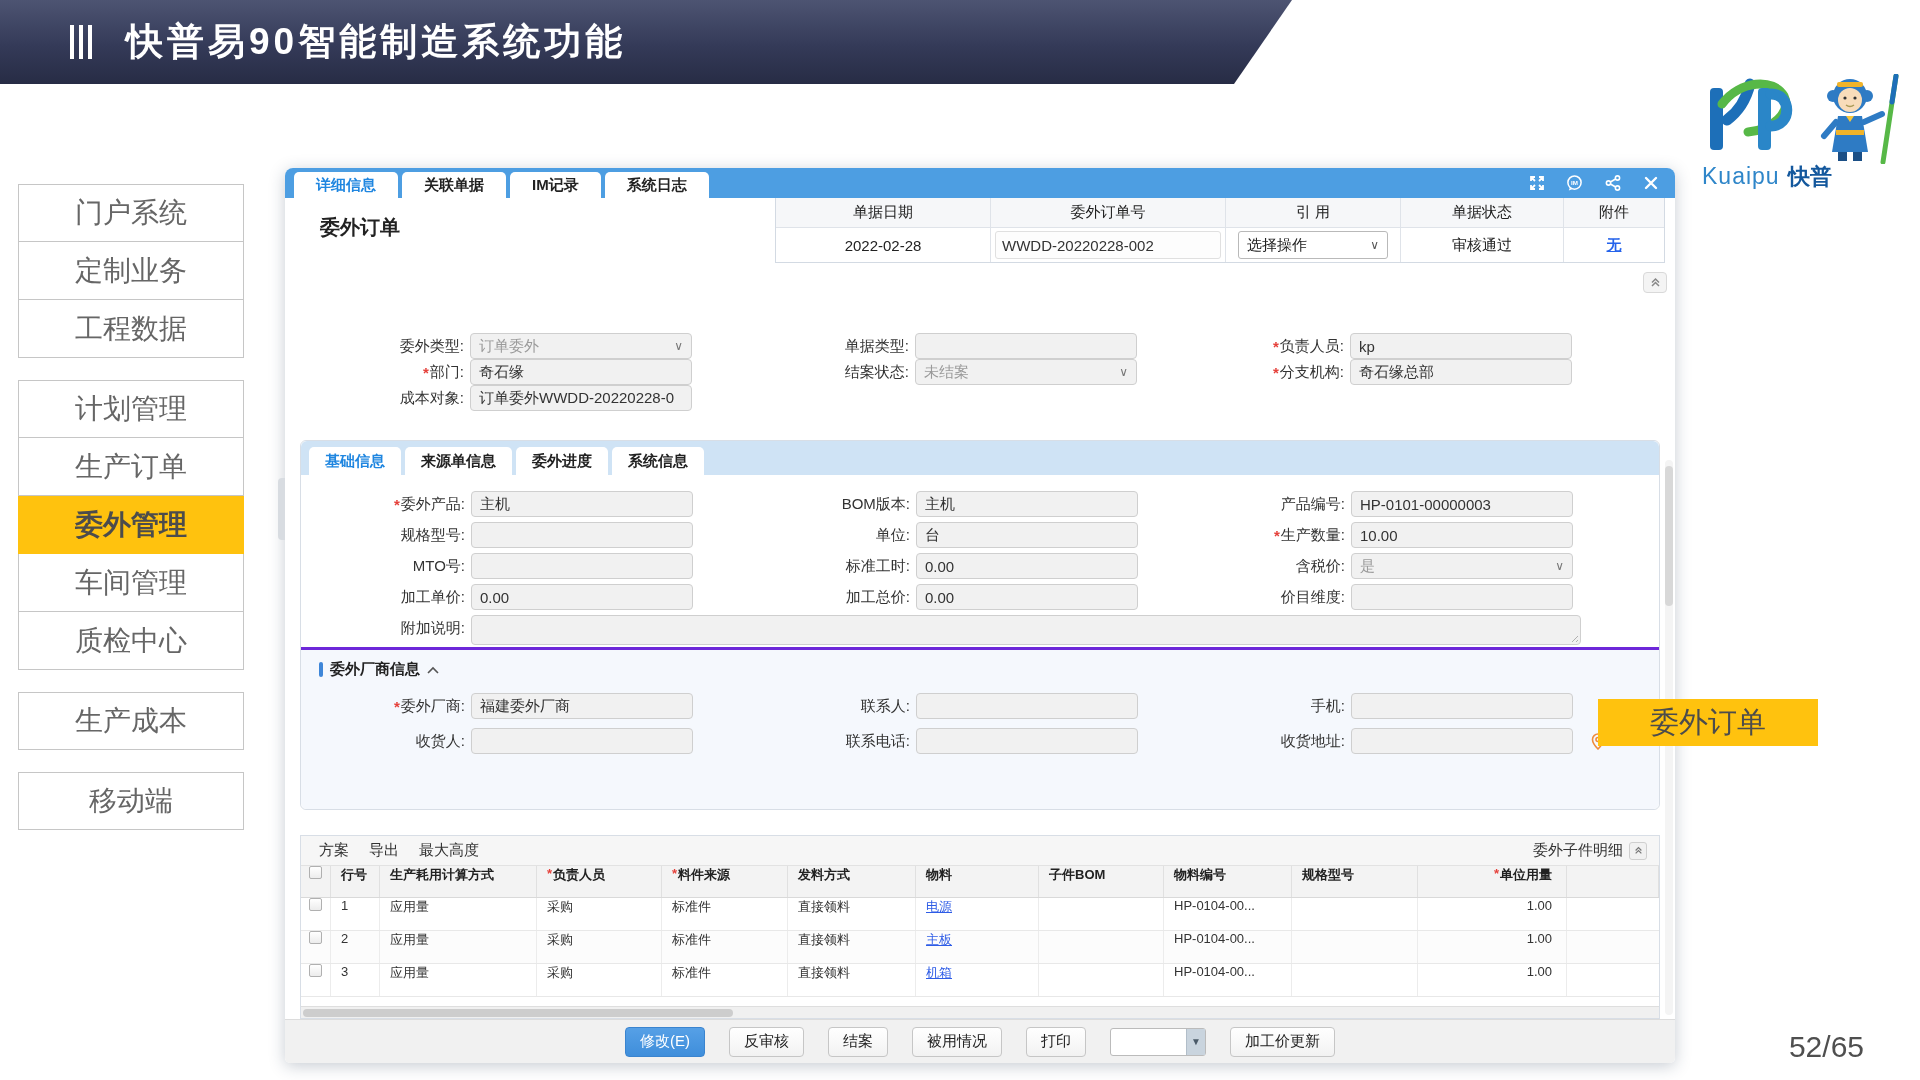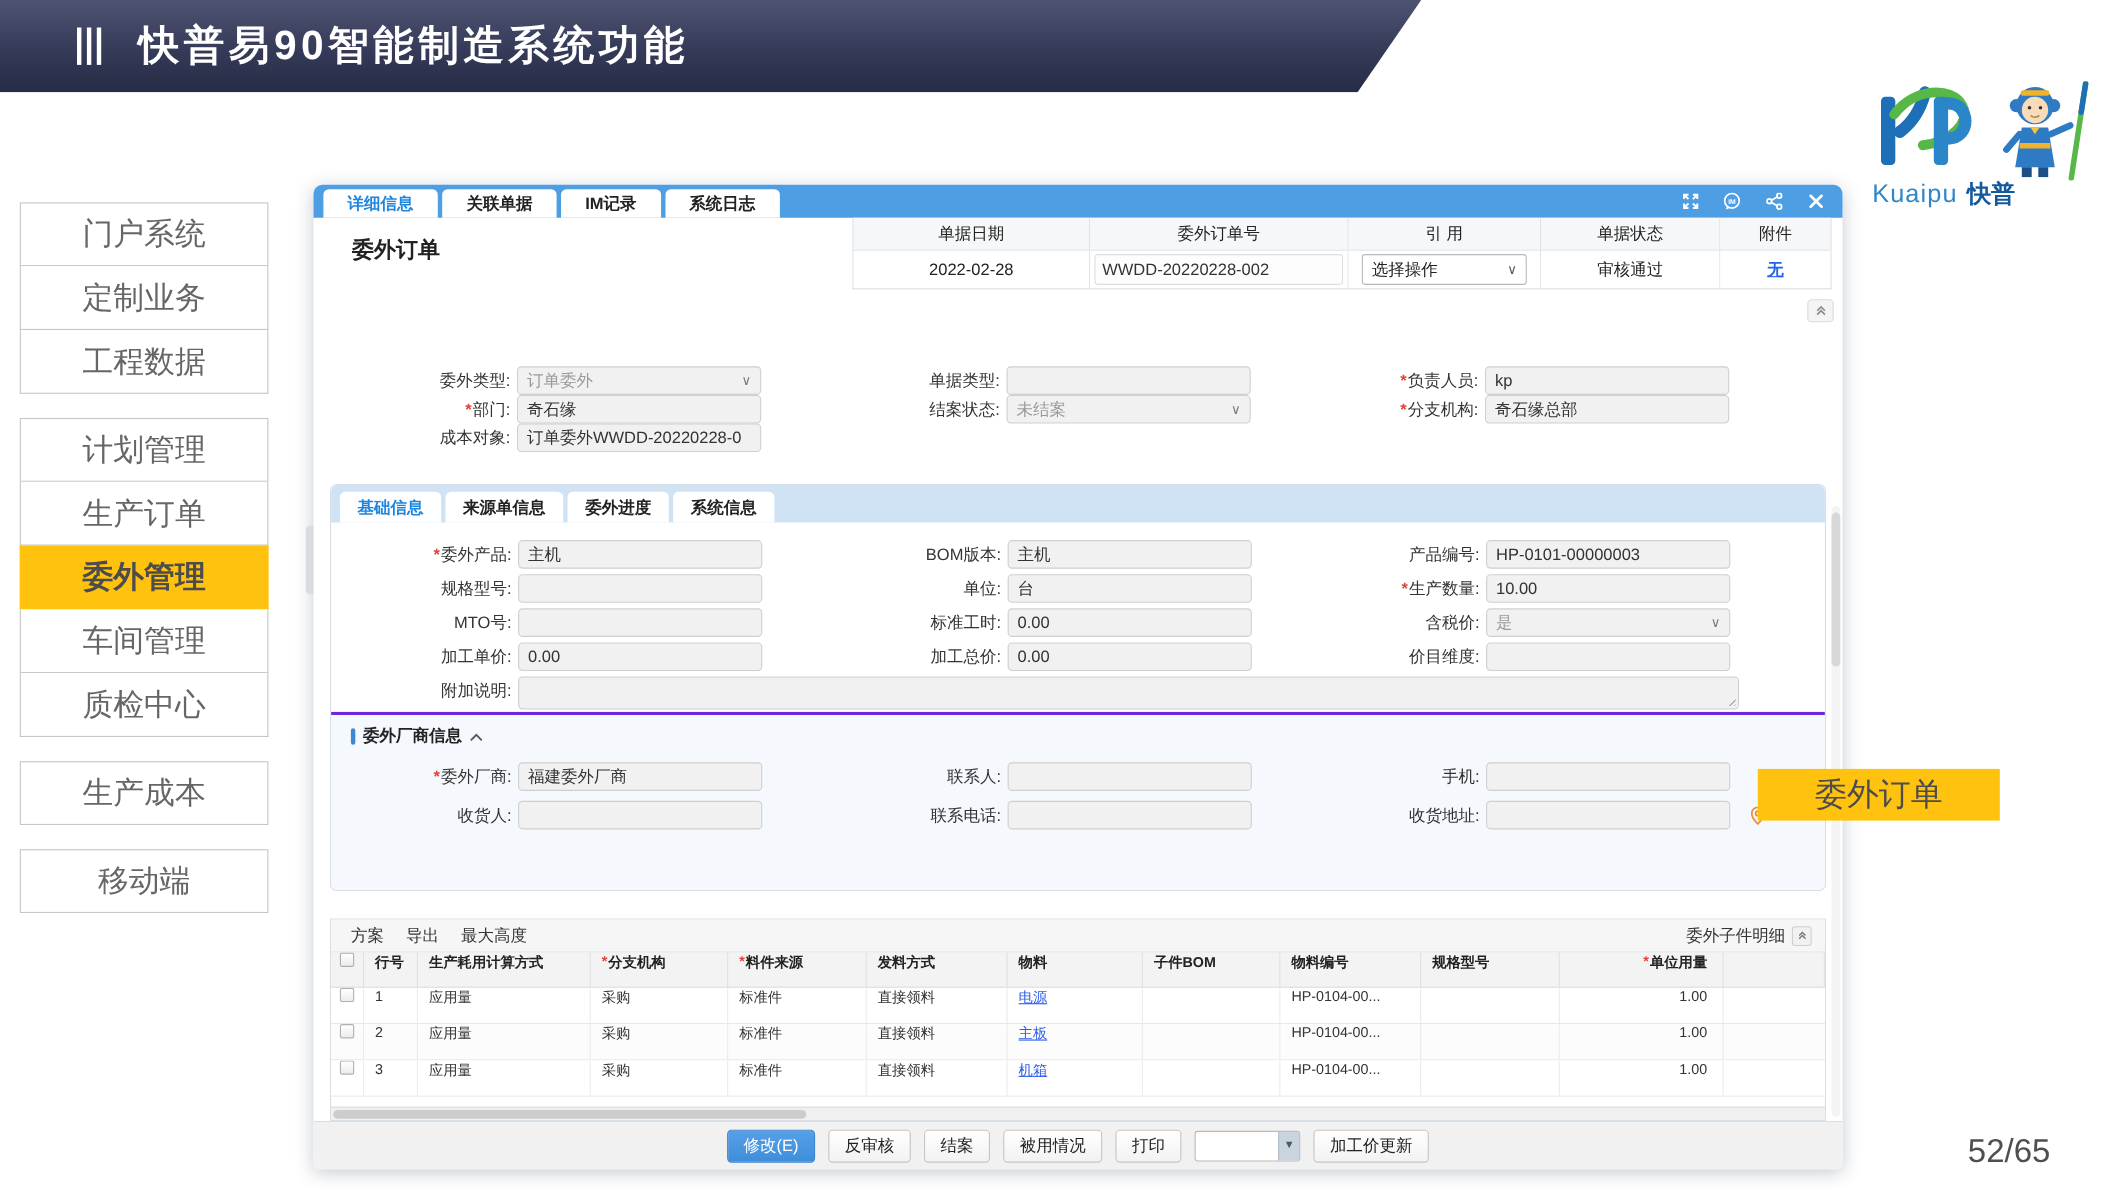--- a/index.html
+++ b/index.html
@@ -126,21 +126,21 @@
   .gcol-rest{flex:1; border-right:none;}
   .checkbox { width:13px; height:13px; border:1px solid #b0b0b0; border-radius:2px; background:linear-gradient(#fff,#ececec); cursor:pointer; }
   .mat-link { color:#2e5ce6; text-decoration:underline; cursor:pointer; }
   .hscroll { position:absolute; left:0; right:0; bottom:0; height:12px; background:#f0f0f0; border-top:1px solid #dedede; }
   .hthumb { position:absolute; left:2px; top:2px; width:430px; height:8px; background:#cdcdcd; border-radius:4px; cursor:grab; }
   .vscroll { position:absolute; right:2px; top:292px; width:8px; height:555px; background:#f4f4f4; border-radius:4px; }
   .vthumb { position:absolute; left:0; top:6px; width:8px; height:140px; background:#d8d8d8; border-radius:4px; cursor:grab; }
 
   
   .wfooter { position:absolute; left:0; right:0; bottom:0; height:44px; background:#f1f1f1;
-    border-top:1px solid #dcdcdc; border-radius:0 0 5px 5px; display:flex; align-items:center; justify-content:center; gap:12px; }
+    border-top:1px solid #dcdcdc; border-radius:0 0 5px 5px; display:flex; align-items:center; justify-content:center; gap:24px; }
   .btn { height:30px; padding:0 14px; border:1px solid #c6c6c6; border-radius:4px;
     background:linear-gradient(#ffffff,#f2f2f2); font-size:15px; color:#222;
     display:flex; align-items:center; cursor:pointer; }
   .btn.primary { background:linear-gradient(#56a0e6,var(--primary_button,#3F8EDB)); border-color:#3a84cf; color:#fff; }
   .combo { width:96px; height:28px; background:#fff; border:1px solid #bbb; border-radius:3px; display:flex; cursor:pointer; }
   .combo-caret { margin-left:auto; width:19px; background:#c9d4de; display:flex; align-items:center; justify-content:center;
     font-size:10px; color:#4a5a68; border-left:1px solid #b2bec9; }
 
   .side-handle { position:absolute; left:-7px; top:310px; width:7px; height:62px; background:#d8dce1; border-radius:4px 0 0 4px; cursor:pointer; }
 
@@ -576,21 +576,21 @@
             <span class="checkbox"></span>
           </div>
         <div class="gcell gcol-no">
             <span>行号</span>
           </div>
         <div class="gcell gcol-calc">
             <span>生产耗用计算方式</span>
           </div>
         <div class="gcell gcol-sup">
             <span class="req">*</span>
-            <span>分支机构</span>
+            <span>负责人员</span>
           </div>
         <div class="gcell gcol-src">
             <span class="req">*</span>
             <span>料件来源</span>
           </div>
         <div class="gcell gcol-iss">
             <span>发料方式</span>
           </div>
         <div class="gcell gcol-mat">
             <span>物料</span>

